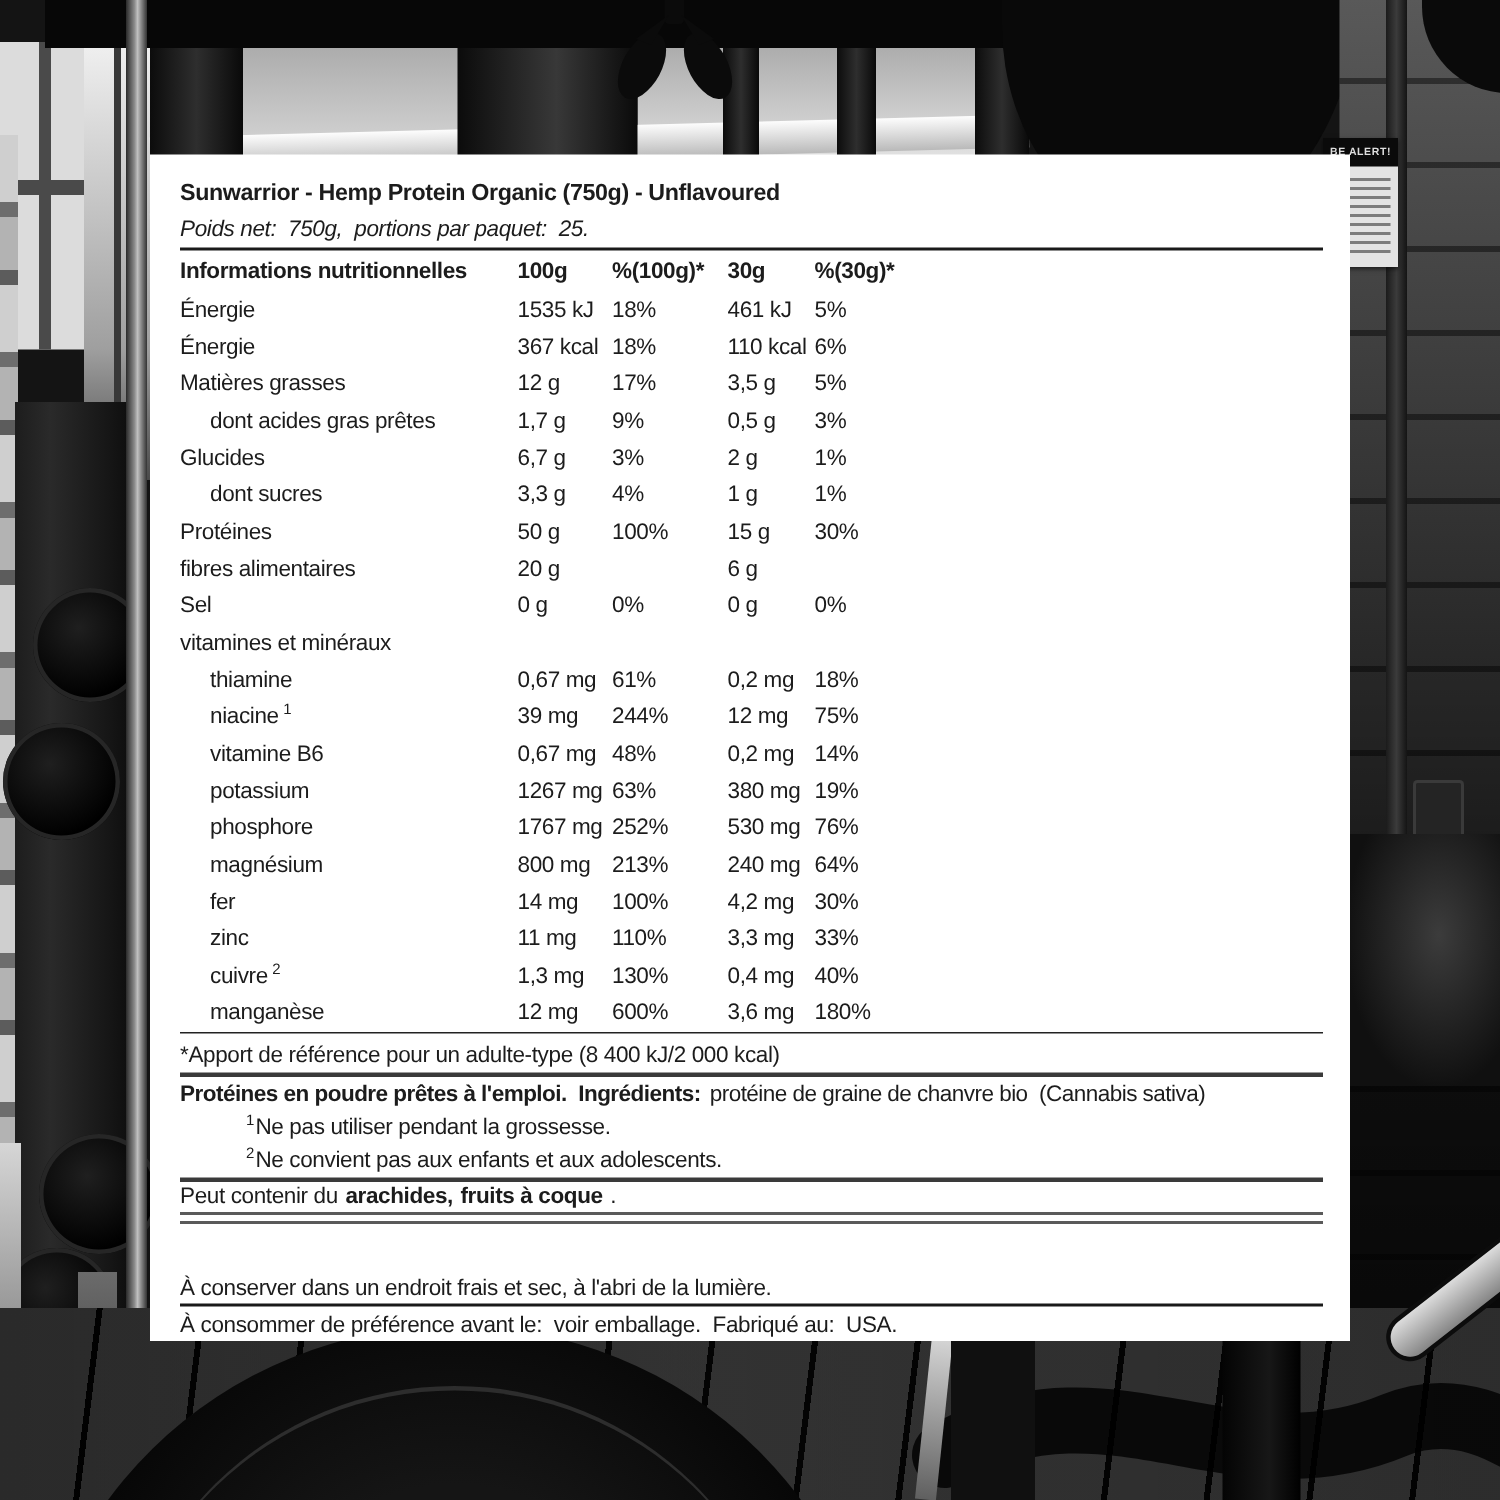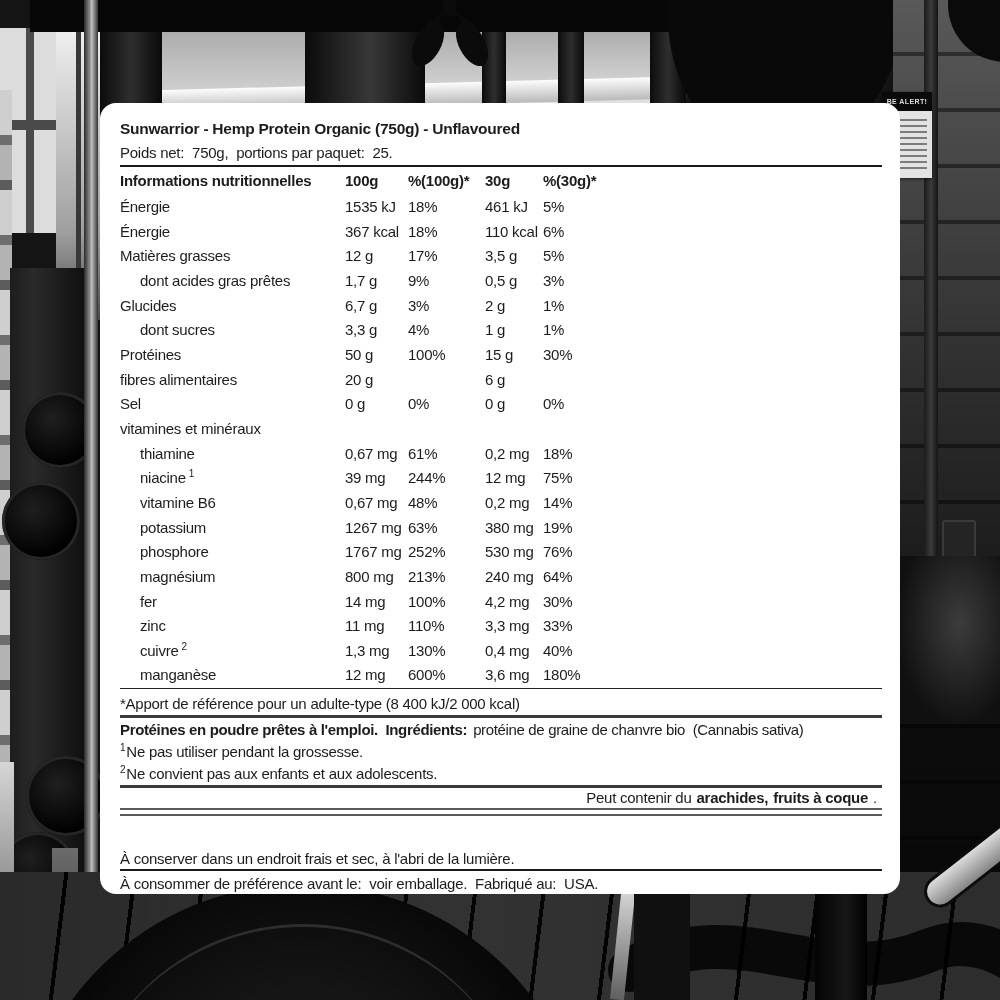--- a/index.html
+++ b/index.html
@@ -78,38 +78,38 @@
   .rope{left:600px;top:878px;}
   .frame-bar{left:815px;top:886px;width:52px;height:114px;
     background:linear-gradient(to right,#040404,#171717 60%,#000);}
   .handle{left:918px;top:852px;width:112px;height:26px;border-radius:13px;
     background:linear-gradient(#dcdcdc,#858585);transform:rotate(-38deg);
     box-shadow:0 0 0 3px #0c0c0c;}
 
   
   .panel{left:100px;top:103px;width:800px;height:791px;background:#fff;z-index:10;
          box-sizing:border-box;padding:14px 18px 0 20px;color:#1c1c1c;
-         letter-spacing:-0.25px;font-size:15px;border-radius:16px;}
+         letter-spacing:-0.25px;font-size:15px;}
   .pre{white-space:pre-wrap;}
   .title{font-weight:bold;font-size:15.5px;line-height:24px;}
-  .net{line-height:24px;}
+  .net{line-height:24px;font-style:italic;}
   .rule{border-top:2px solid #1a1a1a;height:0;}
   .rule-thin{border-top:1.5px solid #222;height:0;}
   .rule-thick{border-top:3px solid #3a3a3a;height:0;}
   .rule-double{height:4px;border-top:2px solid #5a5a5a;border-bottom:2px solid #5a5a5a;}
   .trow{display:grid;grid-template-columns:225px 63px 77px 58px 1fr;line-height:24.65px;}
   .thead{font-weight:bold;line-height:28px;}
   .trow.indent .lbl{padding-left:20px;}
   .sup{font-size:10px;vertical-align:super;line-height:0;margin-left:3px;}
   .ref{line-height:23px;margin-top:3px;}
   .desc{line-height:23px;letter-spacing:-0.35px;}
   .desc b{margin-right:6px;}
-  .fn{line-height:22px;}
+  .fn{line-height:22px;margin-left:44px;}
   .fn .sup{margin-left:0;margin-right:1px;}
-  .allergen{line-height:20px;text-align:right;}
+  .allergen{line-height:20px;}
   .allergen span,.allergen b{margin-right:5px;}
   .storage{line-height:21px;margin-top:32px;}
   .best{line-height:26px;}
 </style>
 </head>
 <body>
 
 <div class="stage">
 
   <div class="abs tl-window"></div>

